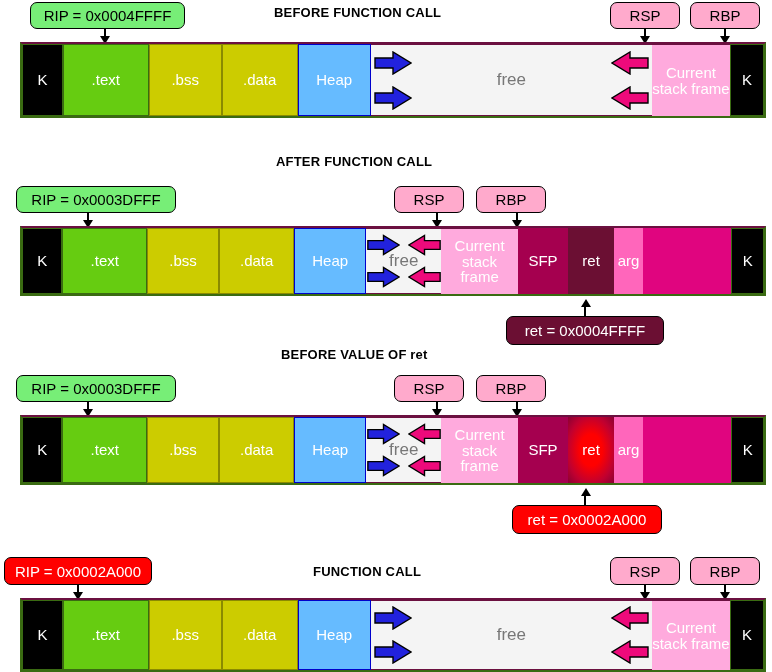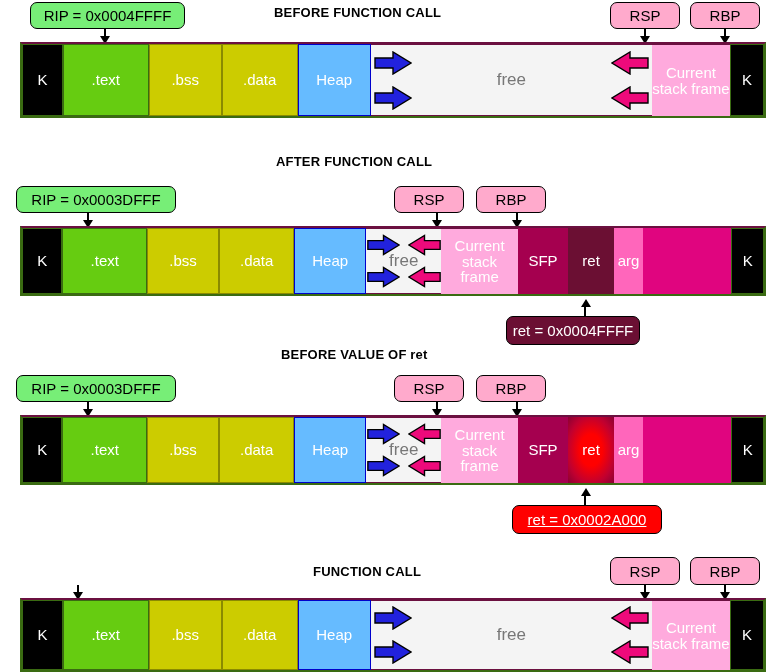--- a/index.html
+++ b/index.html
@@ -33,21 +33,21 @@
     align-items: center;
     justify-content: center;
     border: 1.5px solid #000000;
     border-radius: 7px;
     font-size: 15px;
     white-space: nowrap;
     line-height: 1;
   }
   .callout.green { background: #77ee77; color: #000000; }
   .callout.pink  { background: #ffaacc; color: #000000; }
-  .callout.red   { background: #ff0000; color: #ffffff; text-decoration: underline; }
+  .callout.red   { background: #ff0000; color: #ffffff; }
   .callout.maroon{ background: #6b0f33; color: #ffffff; }
 
   
   .conn {
     position: absolute;
     width: 2px;
     background: #000000;
   }
   .arrowhead-down {
     position: absolute;
@@ -209,21 +209,21 @@
     <div class="seg csf" style="width:80px">Current stack frame</div>
     <div class="seg sfp" style="width:52px">SFP</div>
     <div class="seg ret" style="width:48px">ret</div>
     <div class="seg arg" style="width:30px">arg</div>
     <div class="seg rest" style="width:92px"></div>
     <div class="seg kernel" style="width:34px">K</div>
   </div>
 
   <div class="arrowhead-up" style="left:581px; top:299px;"></div>
   <div class="conn" style="left:584px; top:306px; height:13px;"></div>
-  <div class="callout maroon" style="left:506px; top:316px; width:134px; height:29px;">ret = 0x0004FFFF</div>
+  <div class="callout maroon" style="left:506px; top:316px; width:158px; height:29px;">ret = 0x0004FFFF</div>
 
   <div class="sec-title" style="left:281px; top:347px;">BEFORE VALUE OF ret</div>
 
   <div class="callout green" style="left:16px; top:375px; width:160px; height:27px;">RIP = 0x0003DFFF</div>
   <div class="conn" style="left:87px; top:402px; height:11px;"></div>
   <div class="arrowhead-down" style="left:83px; top:409px;"></div>
 
   <div class="callout pink" style="left:394px; top:375px; width:70px; height:27px;">RSP</div>
   <div class="conn" style="left:436px; top:402px; height:11px;"></div>
   <div class="arrowhead-down" style="left:432px; top:409px;"></div>
@@ -264,20 +264,21 @@
     <div class="seg rest" style="width:92px"></div>
     <div class="seg kernel" style="width:34px">K</div>
   </div>
 
   <div class="arrowhead-up" style="left:581px; top:488px;"></div>
   <div class="conn" style="left:584px; top:495px; height:11px;"></div>
   <div class="callout red" style="left:512px; top:505px; width:150px; height:29px;">ret = 0x0002A000</div>
 
   <div class="sec-title" style="left:313px; top:564px;">FUNCTION CALL</div>
 
+  <div class="callout red" style="left:4px; top:557px; width:148px; height:28px;">RIP = 0x0002A000</div>
   <div class="conn" style="left:77px; top:585px; height:11px;"></div>
   <div class="arrowhead-down" style="left:73px; top:592px;"></div>
 
   <div class="callout pink" style="left:610px; top:557px; width:70px; height:28px;">RSP</div>
   <div class="conn" style="left:644px; top:585px; height:11px;"></div>
   <div class="arrowhead-down" style="left:640px; top:592px;"></div>
 
   <div class="callout pink" style="left:690px; top:557px; width:70px; height:28px;">RBP</div>
   <div class="conn" style="left:724px; top:585px; height:11px;"></div>
   <div class="arrowhead-down" style="left:720px; top:592px;"></div>

